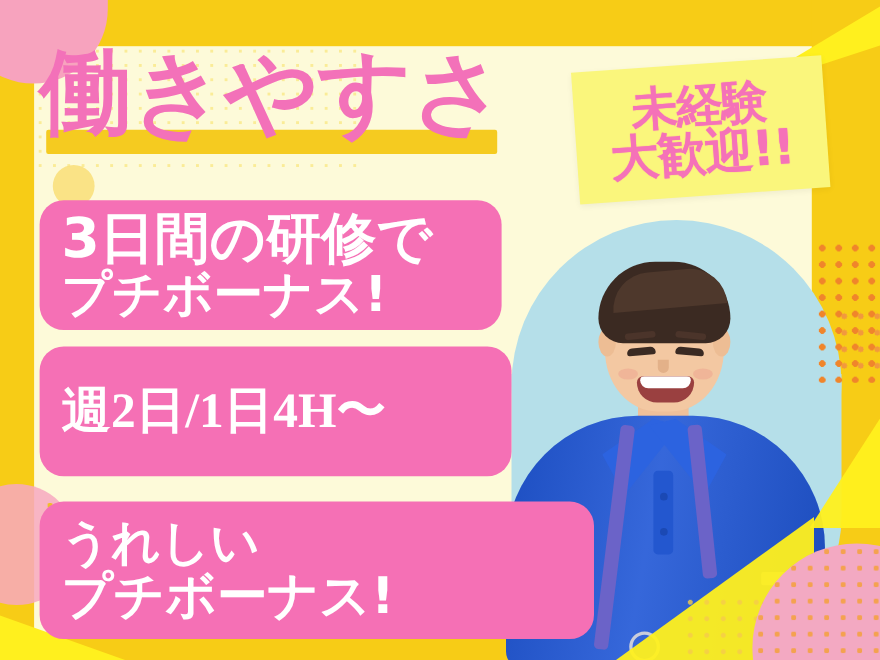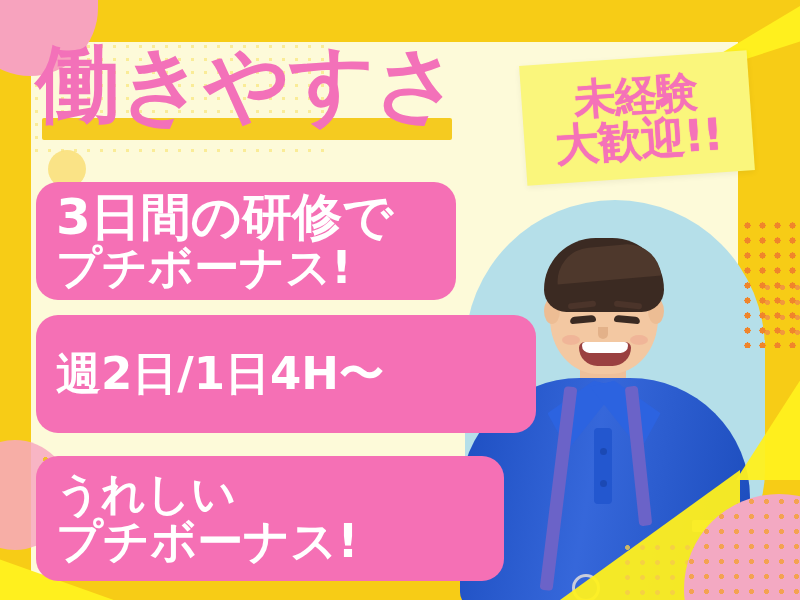--- a/index.html
+++ b/index.html
@@ -374,22 +374,22 @@
     flex-direction: column;
     justify-content: center;
     padding: 0 20px;
     box-sizing: border-box;
     line-height: 1.06;
     white-space: nowrap;
   }
   .msg .l1, .msg .l2 { display: block; }
 
   #msg1 { left: 36px; top: 182px; width: 420px; height: 118px; font-size: 43px; }
-  #msg2 { left: 36px; top: 315px; width: 500px; height: 118px; font-size: 43px; }
-  #msg3 { left: 36px; top: 456px; width: 468px; height: 125px; font-size: 45px; }
+  #msg2 { left: 36px; top: 315px; width: 429px; height: 118px; font-size: 43px; font-family: Liberation Serif, serif; }
+  #msg3 { left: 36px; top: 456px; width: 504px; height: 125px; font-size: 45px; }
 
   #msg1 .l1 { font-size: 50px; }
   #msg1 .l2 { font-size: 45px; }
   #msg2 .l1 { font-size: 45px; }
   #msg2 .l2 { font-size: 43px; }
   #msg3 .l1 { font-size: 44px; }
   #msg3 .l2 { font-size: 46px; }
 </style>
 </head>
 <body>

